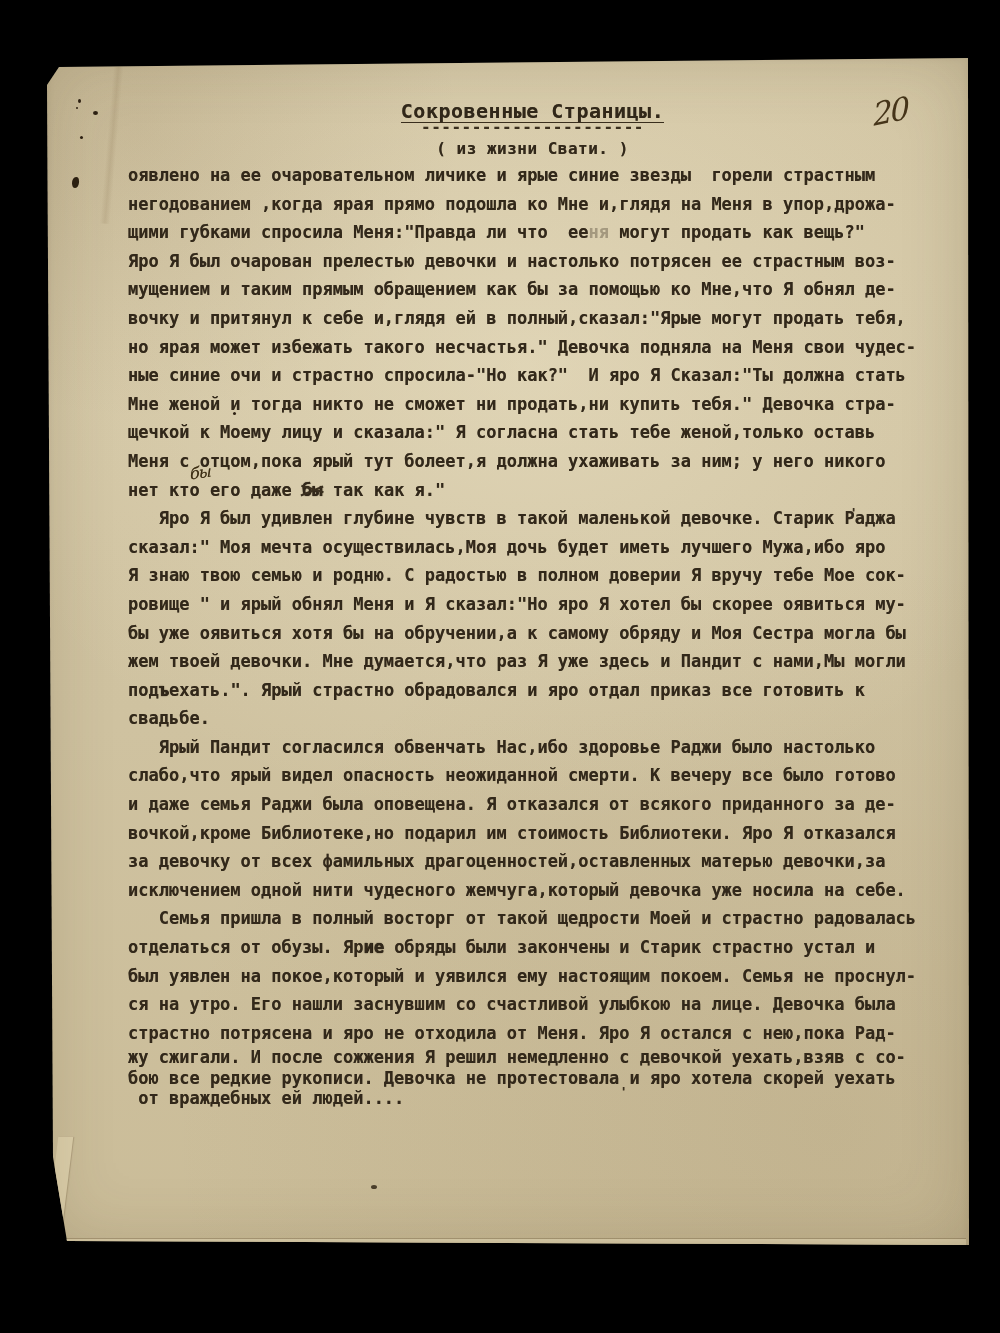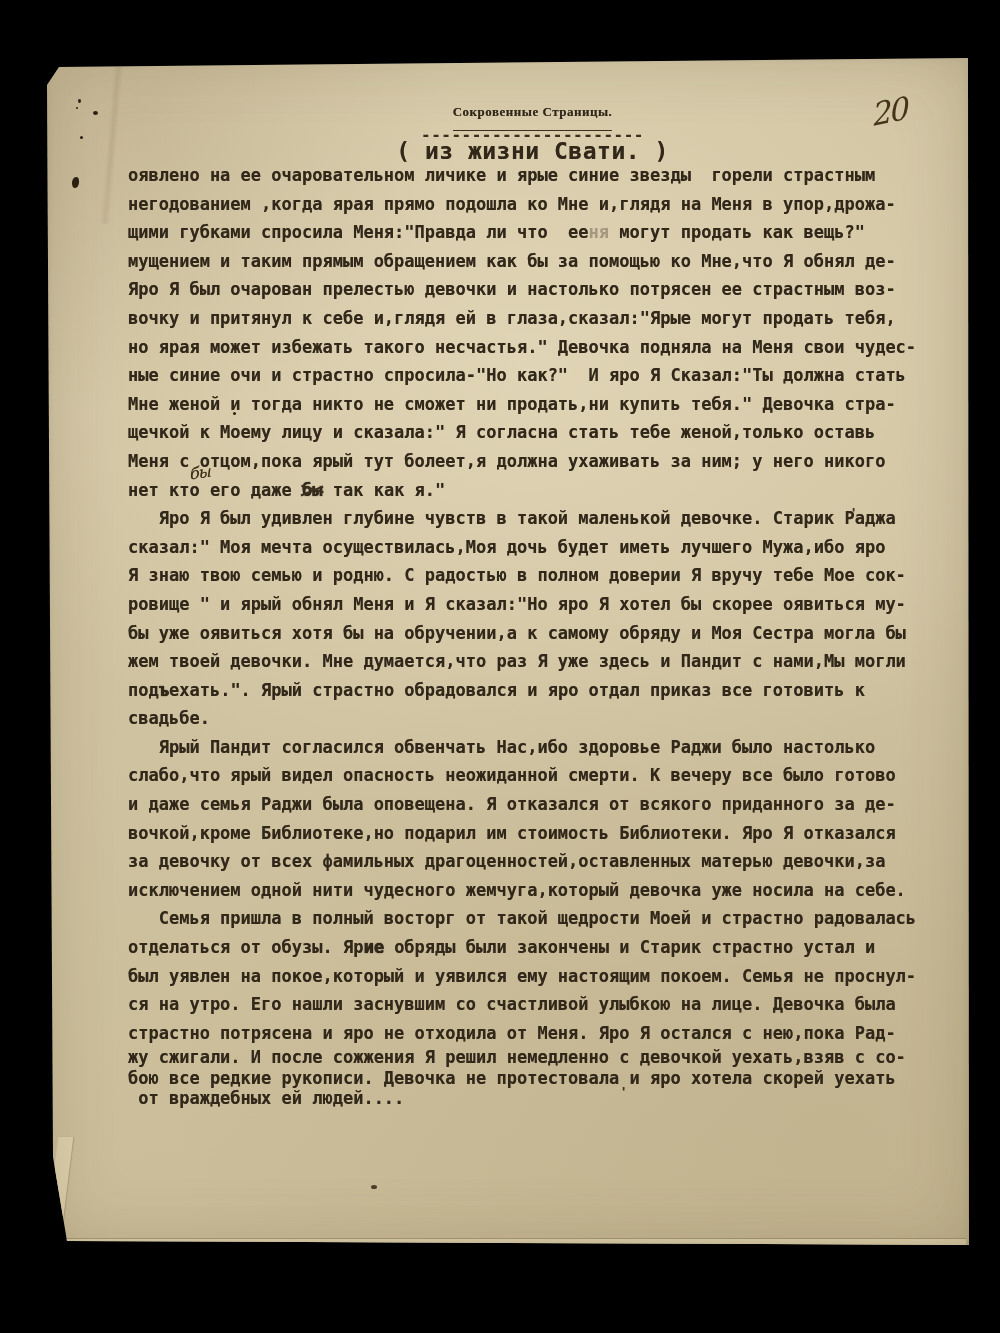--- a/index.html
+++ b/index.html
@@ -27,27 +27,26 @@
     background:#dccfab;transform:skewX(-7deg);transform-origin:bottom left;
     box-shadow:1px 0 1px rgba(92,72,40,0.25);}
   .crease{position:absolute;left:62px;top:4px;width:10px;height:165px;
     background:linear-gradient(to right, rgba(110,85,50,0) , rgba(110,85,50,0.13), rgba(110,85,50,0));
     transform:rotate(5deg);}
   .speck{position:absolute;background:#2c2012;border-radius:50%;}
 
   .ink{color:#32281a;}
   .titlewrap{position:absolute;left:25px;top:46px;width:100%;text-align:center;}
   .title{
-    display:inline-block;font-size:13px;font-weight:700;letter-spacing:.5px;
-    border-bottom:1.5px solid #3a2f1e;padding-bottom:8px;line-height:20px;
+    display:inline-block;font-size:20px;font-weight:700;letter-spacing:.5px;
+    border-bottom:1.5px solid #3a2f1e;padding-bottom:1px;line-height:20px;
     text-shadow:0 0 .5px rgba(50,40,26,.55);
-    font-family:Liberation Serif, serif;
   }
   .dashes{line-height:6px;font-size:16px;font-weight:700;letter-spacing:.5px;margin-top:1px;color:#3a2f1e;}
-  .subtitle{margin-top:3px;font-size:23px;font-weight:700;letter-spacing:.5px;line-height:20px;
+  .subtitle{margin-top:9px;font-size:16px;font-weight:700;letter-spacing:.5px;line-height:20px;
     text-shadow:0 0 .5px rgba(50,40,26,.55);}
 
   .typed-body{position:absolute;left:83px;top:106px;font-size:17px;font-weight:700;
     text-shadow:0 0 .5px rgba(50,40,26,.5);}
   .block{display:block;}
   .line{white-space:pre;position:relative;}
 
   .faded{opacity:.32;}
   .over{text-shadow:0 0 1.2px #241b0e, .5px 0 0 #241b0e;}
   .struck{position:relative;text-shadow:0 0 1px #241b0e;}
@@ -79,23 +78,23 @@
     <span class="title">Сокровенные Страницы.</span>
     <div class="dashes">----------------------</div>
     <div class="subtitle">( из жизни Свати. )</div>
   </div>
 
   <div class="typed-body ink">
       <div class="block" style="line-height: 28.6px;">
         <div class="line">оявлено на ее очаровательном личике и ярые синие звезды  горели страстным</div>
         <div class="line">негодованием ,когда ярая прямо подошла ко Мне и,глядя на Меня в упор,дрожа-</div>
         <div class="line"><span>щими губками спросила Меня:"Правда ли что  ее</span><span class="faded">ня</span><span> могут продать как вещь?"</span></div>
+        <div class="line">Яро Я был очарован прелестью девочки и настолько потрясен ее страстным воз-</div>
         <div class="line">мущением и таким прямым обращением как бы за помощью ко Мне,что Я обнял де-</div>
-        <div class="line">Яро Я был очарован прелестью девочки и настолько потрясен ее страстным воз-</div>
-        <div class="line">вочку и притянул к себе и,глядя ей в глаза,сказал:"Ярые могут продать тебя,</div>
+        <div class="line">вочку и притянул к себе и,глядя ей в полный,сказал:"Ярые могут продать тебя,</div>
         <div class="line">но ярая может избежать такого несчастья." Девочка подняла на Меня свои чудес-</div>
         <div class="line">ные синие очи и страстно спросила-"Но как?"  И яро Я Сказал:"Ты должна стать</div>
         <div class="line">Мне женой и тогда никто не сможет ни продать,ни купить тебя." Девочка стра-</div>
         <div class="line">щечкой к Моему лицу и сказала:" Я согласна стать тебе женой,только оставь</div>
         <div class="line">Меня с отцом,пока ярый тут болеет,я должна ухаживать за ним; у него никого</div>
         <div class="line"><span>нет кто его даже </span><span class="struck">бы</span><span> так как я."</span><span class="note hand" style="left: 62px; top: -17px;">бы</span></div>
       </div>
       <div class="block" style="line-height: 28.6px;">
         <div class="line"><span>   Яро Я был удивлен глубине чувств в такой маленькой девочке. Старик Раджа</span><span class="note tickmark" style="left: 722px; top: -5px;">'</span></div>
         <div class="line">сказал:" Моя мечта осуществилась,Моя дочь будет иметь лучшего Мужа,ибо яро</div>

